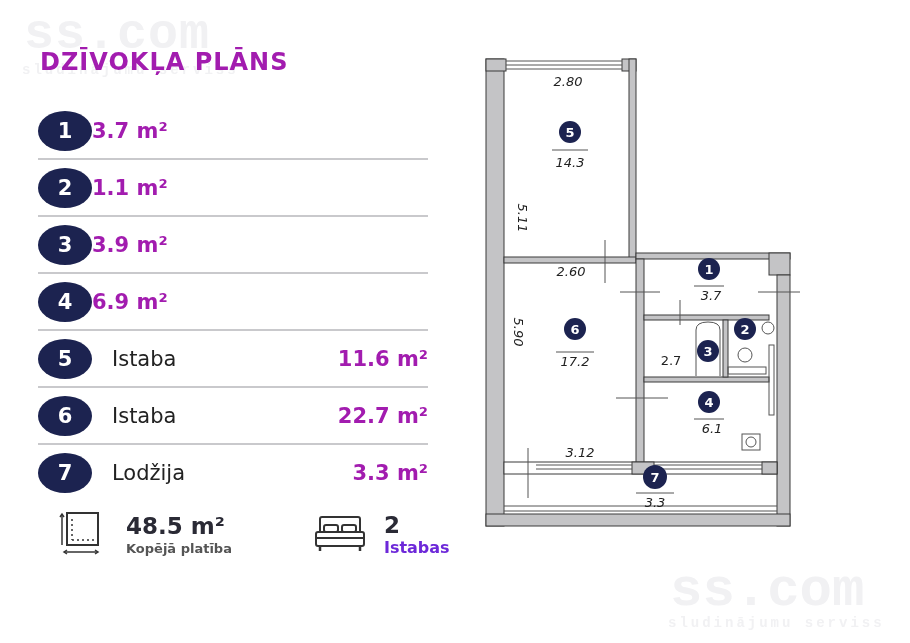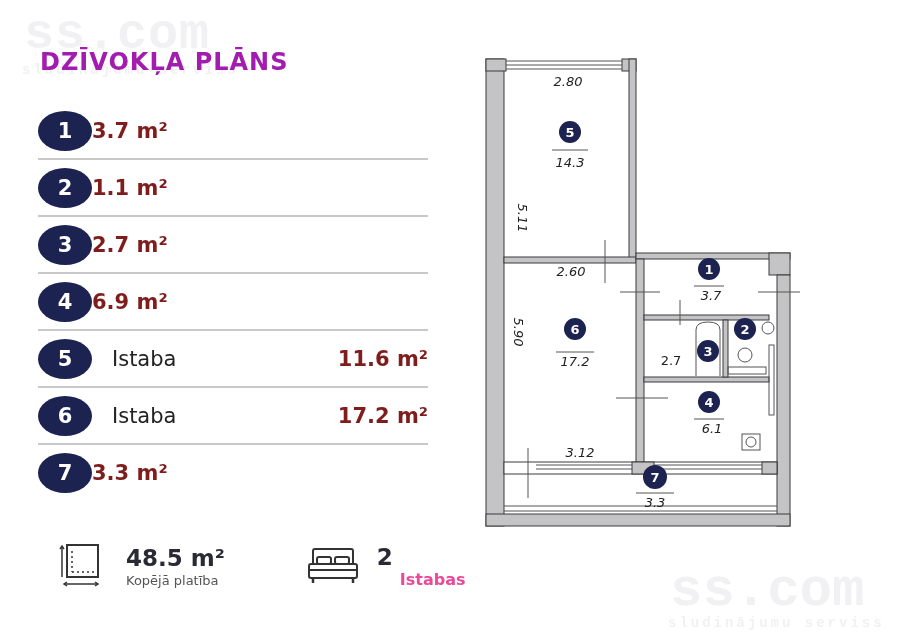--- a/index.html
+++ b/index.html
@@ -29,28 +29,28 @@
     border-bottom: 2px solid #c9c9cc;
   }
   .room-row:last-child { border-bottom: none; }
   .badge {
     width: 54px; height: 40px; border-radius: 50%;
     background: #1c2350; color: #fff; font-weight: bold; font-size: 21px;
     display: flex; align-items: center; justify-content: center;
     flex: 0 0 auto;
   }
   .room-name { margin-left: 20px; font-size: 21px; color: #222; flex: 1 1 auto; }
-  .room-area { font-size: 21px; font-weight: bold; color: #7f1d1d; text-align: right; }
-
-  .summary { position: absolute; top: 543px; left: 58px; display: flex; }
+  .room-area { font-size: 21px; font-weight: bold; color: #a21caf; text-align: right; }
+
+  .summary { position: absolute; top: 511px; left: 58px; display: flex; }
   .summary-block { display: flex; align-items: center; }
   .total-value { font-size: 23px; font-weight: bold; color: #2a2a35; }
-  .total-label { font-size: 13px; color: #555; margin-top: 2px; }
+  .total-label { font-size: 13px; color: #555; margin-top: 2px; font-weight: bold; }
   .rooms-value { font-size: 23px; font-weight: bold; color: #2a2a35; }
-  .rooms-label { font-size: 16px; font-weight: bold; color: #ec4899; margin-top: 0px; margin-left: 23px; }
+  .rooms-label { font-size: 16px; font-weight: bold; color: #6d28d9; margin-top: 0px; }
 
   .plan { position: absolute; left: 0; top: 0; }
   .plan text { font-family: "DejaVu Sans", sans-serif; }
 </style>
 </head>
 <body>
 
 <div class="watermark wm-tl-big">ss.com</div>
 <div class="watermark wm-tl-small">sludinājumu serviss</div>
 <div class="watermark wm-br-big">ss.com</div>
@@ -62,38 +62,39 @@
   <div class="room-row">
     <div class="badge">1</div>
     <div class="room-area">3.7 m²</div>
   </div>
   <div class="room-row">
     <div class="badge">2</div>
     <div class="room-area">1.1 m²</div>
   </div>
   <div class="room-row">
     <div class="badge">3</div>
-    <div class="room-area">2.7 m²</div>
+    <div class="room-area">3.9 m²</div>
   </div>
   <div class="room-row">
     <div class="badge">4</div>
     <div class="room-area">6.9 m²</div>
   </div>
   <div class="room-row">
     <div class="badge">5</div>
     <div class="room-name">Istaba</div>
     <div class="room-area">11.6 m²</div>
   </div>
   <div class="room-row">
     <div class="badge">6</div>
     <div class="room-name">Istaba</div>
-    <div class="room-area">17.2 m²</div>
+    <div class="room-area">22.7 m²</div>
   </div>
   <div class="room-row">
     <div class="badge">7</div>
+    <div class="room-name">Lodžija</div>
     <div class="room-area">3.3 m²</div>
   </div>
 </div>
 
 <div class="summary">
   <div class="summary-block">
     <svg width="44" height="46" viewBox="0 0 44 46">
       <rect x="9" y="2" width="31" height="32" fill="none" stroke="#333" stroke-width="2"></rect>
       <line x1="4" y1="3" x2="4" y2="34" stroke="#333" stroke-width="1.5"></line>
       <polyline points="2,6 4,3 6,6" fill="none" stroke="#333" stroke-width="1.5"></polyline>

